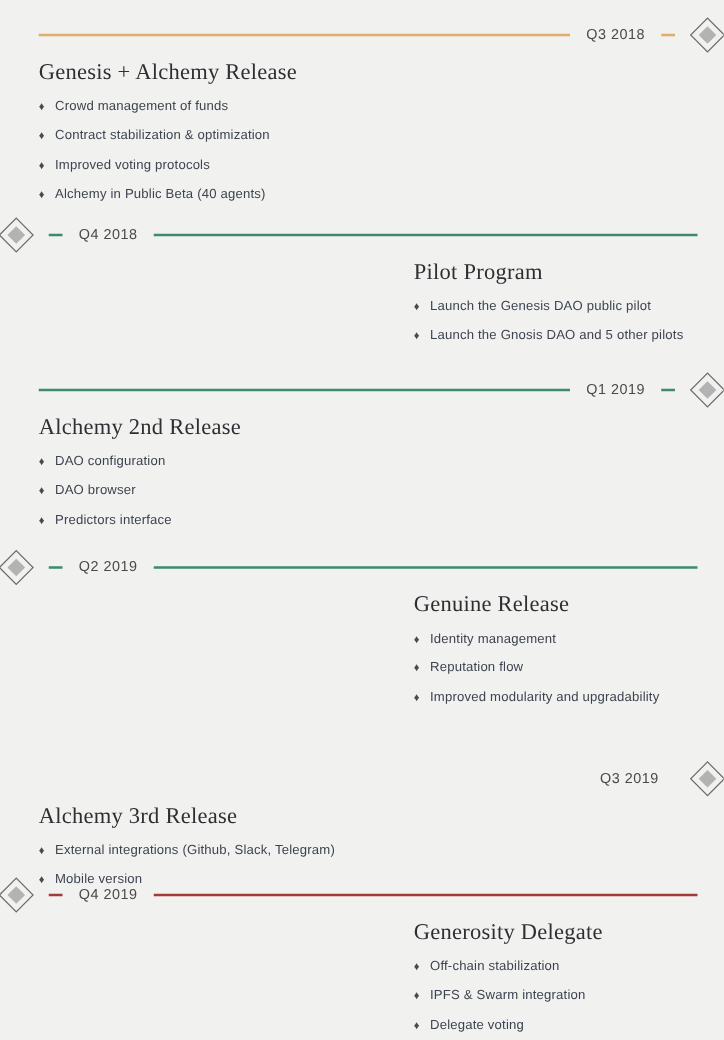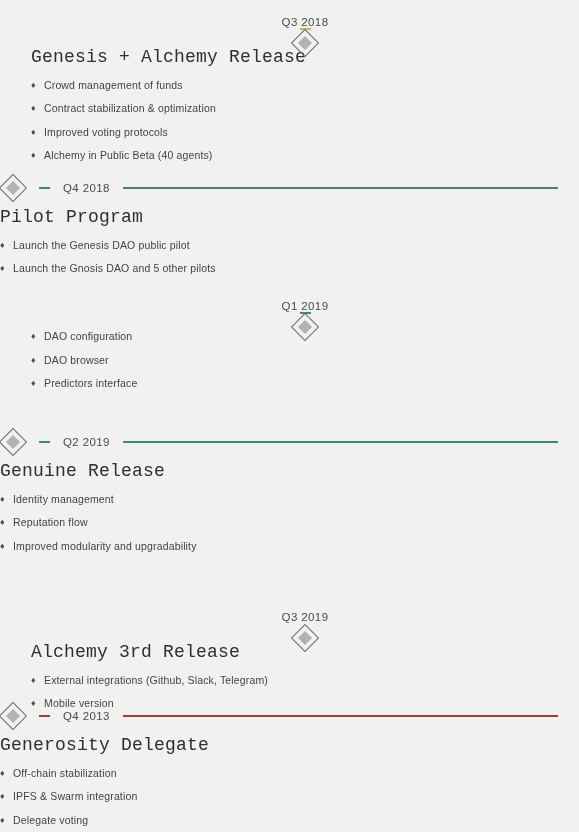--- a/index.html
+++ b/index.html
@@ -27,21 +27,21 @@
     box-sizing: border-box;
   }
 
   
   .ms-head {
     display: flex;
     align-items: center;
     height: 24px;
   }
   .milestone.left .ms-head {
-    flex-direction: column;
+    flex-direction: row;
     padding-left: 31px;
     padding-right: 0;
   }
   .milestone.right .ms-head {
     flex-direction: row-reverse;
     padding-right: 21px;
     padding-left: 0;
     align-items: center;
   }
 
@@ -106,25 +106,26 @@
 
   
   .ms-body {
     padding-top: 6px;
   }
   .milestone.left .ms-body {
     padding-left: 31px;
     text-align: left;
   }
   .milestone.right .ms-body {
+    padding-left: 331px;
     text-align: left;
   }
 
   .ms-title {
-    font-family: Liberation Mono, monospace;
+    font-family: Liberation Serif, serif;
     font-size: 18px;
     font-weight: 400;
     color: #2e2e33;
     letter-spacing: 0.2px;
     margin: 0 0 10px 0;
     line-height: 1.25;
   }
 
   .ms-list {
     list-style: none;
@@ -216,37 +217,38 @@
       <div class="ms-head">
         <div class="rule" style="background: rgb(62, 136, 116);"></div>
         <div class="quarter">Q1 2019</div>
         <div class="dash" style="background: rgb(62, 136, 116);"></div>
         <div class="diamond">
           <span class="outer"></span>
           <span class="inner"></span>
         </div>
       </div>
       <div class="ms-body">
+        <h2 class="ms-title">Alchemy 2nd Release</h2>
         <ul class="ms-list">
           <li>
             <span class="bullet">♦</span>
             <span class="li-text">DAO configuration</span>
           </li>
           <li>
             <span class="bullet">♦</span>
             <span class="li-text">DAO browser</span>
           </li>
           <li>
             <span class="bullet">♦</span>
             <span class="li-text">Predictors interface</span>
           </li>
         </ul>
       </div>
     </div>
-    <div class="milestone right" style="top: 430px;">
+    <div class="milestone right" style="top: 442px;">
       <div class="ms-head">
         <div class="rule" style="background: rgb(62, 136, 116);"></div>
         <div class="quarter">Q2 2019</div>
         <div class="dash" style="background: rgb(62, 136, 116);"></div>
         <div class="diamond">
           <span class="outer"></span>
           <span class="inner"></span>
         </div>
       </div>
       <div class="ms-body">
@@ -287,21 +289,21 @@
           <li>
             <span class="bullet">♦</span>
             <span class="li-text">Mobile version</span>
           </li>
         </ul>
       </div>
     </div>
     <div class="milestone right" style="top: 704px;">
       <div class="ms-head">
         <div class="rule" style="background: rgb(163, 59, 59);"></div>
-        <div class="quarter">Q4 2013</div>
+        <div class="quarter">Q4 2019</div>
         <div class="dash" style="background: rgb(163, 59, 59);"></div>
         <div class="diamond">
           <span class="outer"></span>
           <span class="inner"></span>
         </div>
       </div>
       <div class="ms-body">
         <h2 class="ms-title">Generosity Delegate</h2>
         <ul class="ms-list">
           <li>

